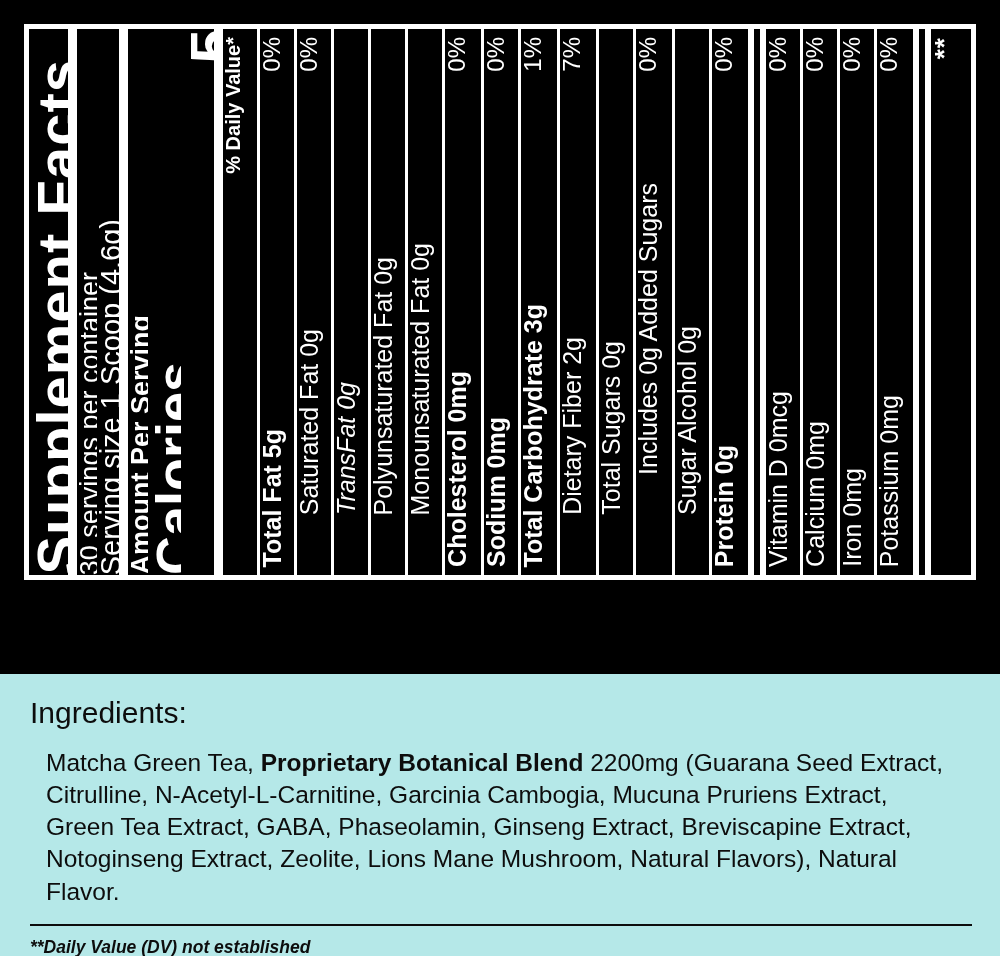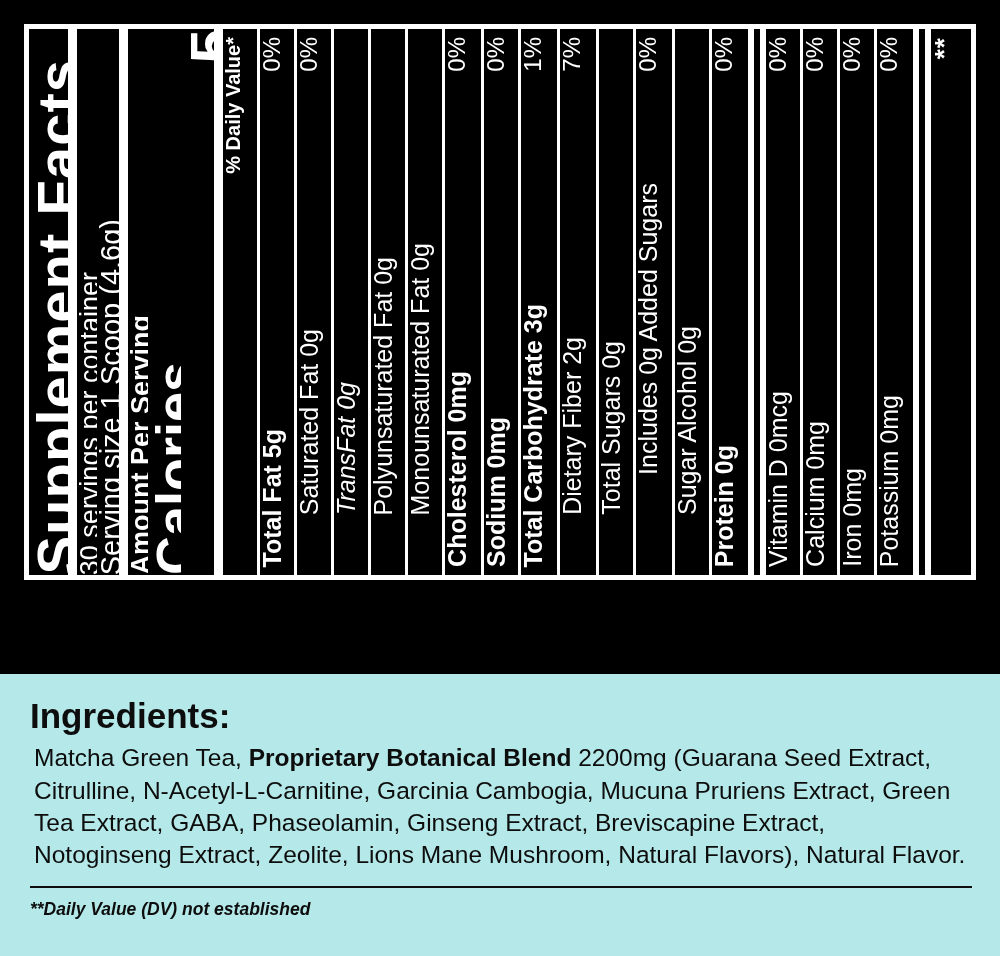--- a/index.html
+++ b/index.html
@@ -160,29 +160,29 @@
     left: 0;
     top: 674px;
     width: 1000px;
     height: 282px;
     background: #b5e8e8;
     box-sizing: border-box;
     padding: 22px 28px 10px 30px;
     color: #0d0d0d;
   }
   .ing-title {
-    font-size: 35px;
-    font-weight: bold;
+    font-size: 30px;
+    font-weight: normal;
     margin: 0 0 6px 0;
     line-height: 1.15;
   }
   .ing-body {
     font-size: 24.5px;
     line-height: 1.32;
-    margin: 4px;
+    margin: 16px;
   }
   .ing-body .b { font-weight: bold; }
   .hr {
     border: none;
     border-top: 2px solid #0d0d0d;
     margin: 14px 0 10px 0;
   }
   .foot1 {
     font-size: 17.5px;
     font-style: italic;

